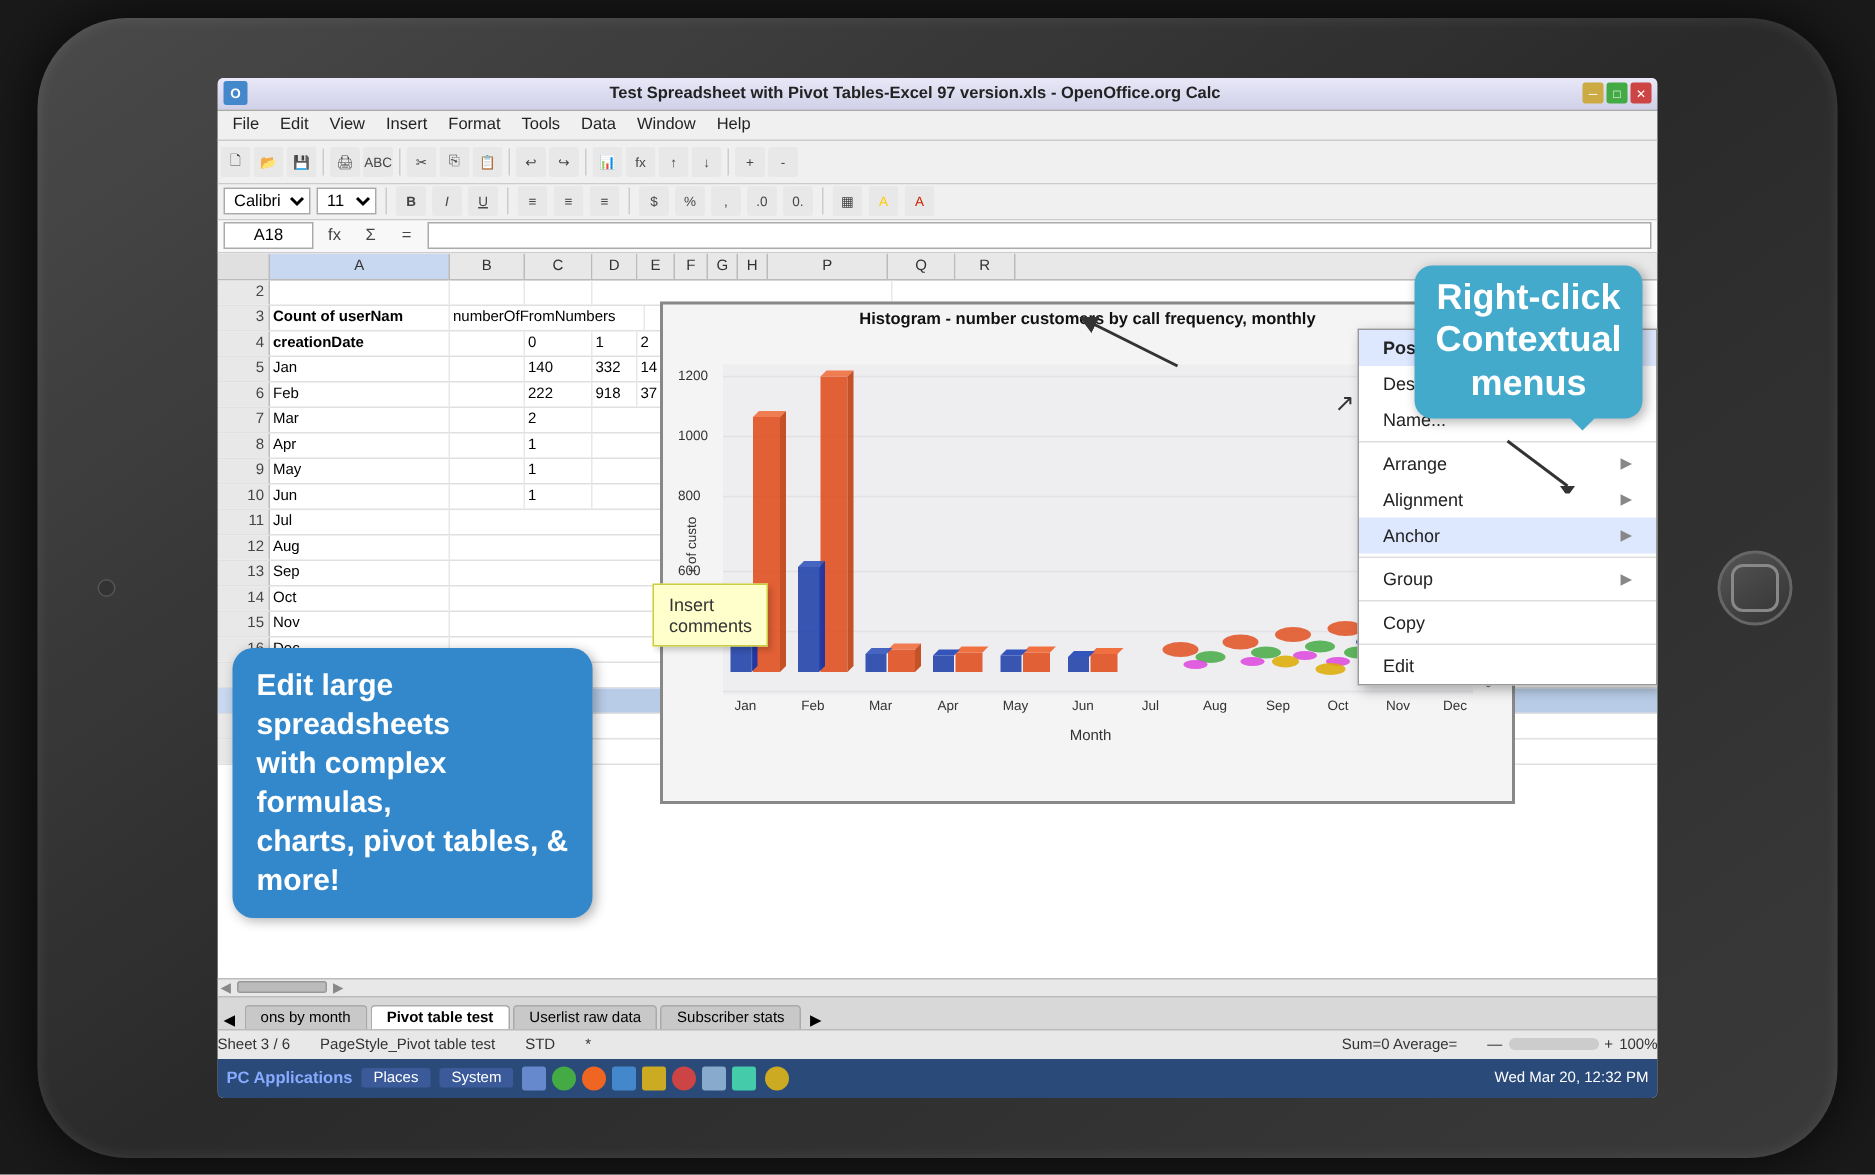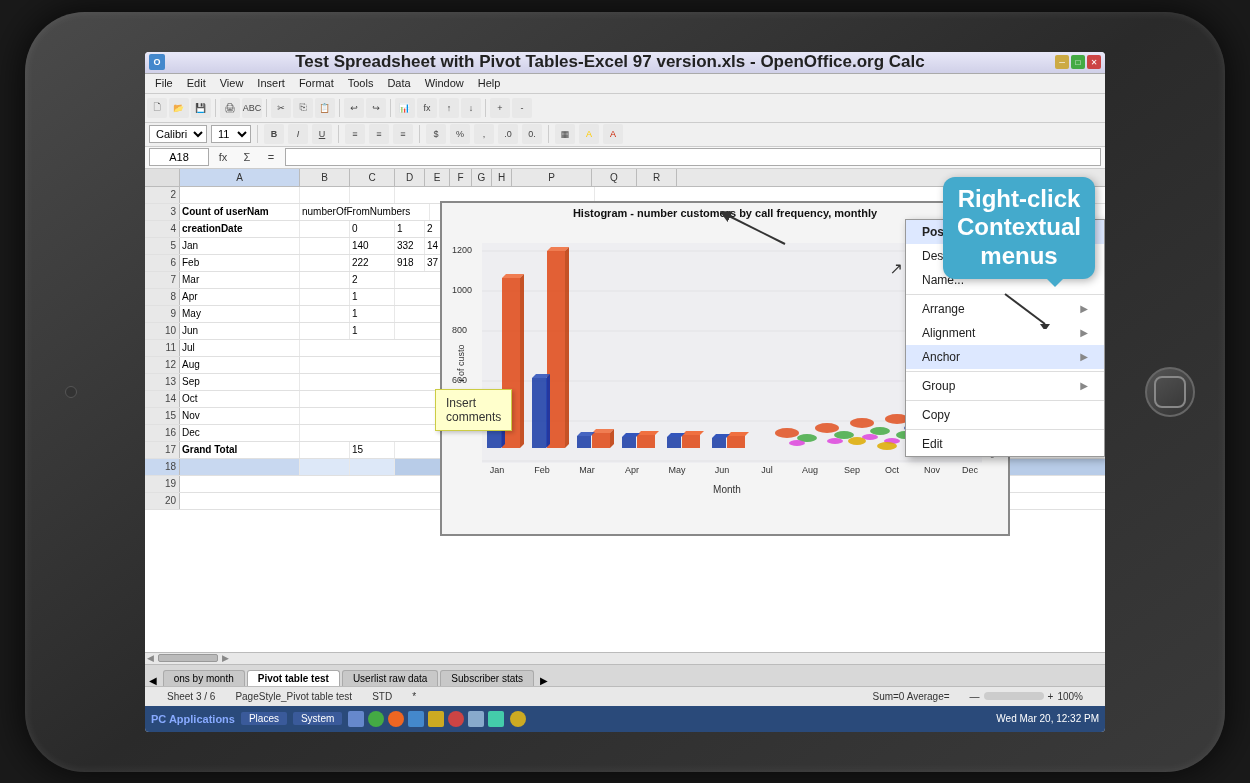--- a/index.html
+++ b/index.html
@@ -85,21 +85,21 @@
     .title-bar {
       background: linear-gradient(to bottom, #e8e8f8, #d0d0e8);
       height: 22px;
       display: flex;
       align-items: center;
       justify-content: space-between;
       padding: 0 4px;
       border-bottom: 1px solid #aaa;
     }
     .title-bar-title {
-      font-size: 17px;
+      font-size: 11px;
       font-weight: bold;
       color: #222;
       flex: 1;
       text-align: center;
     }
     .title-bar-icon {
       width: 16px;
       height: 16px;
       background: #4488cc;
       border-radius: 2px;
@@ -434,21 +434,21 @@
       z-index: 150;
       box-shadow: 2px 2px 4px rgba(0,0,0,0.2);
     }
 
     
     .status-bar {
       background: #e8e8e8;
       height: 20px;
       display: flex;
       align-items: center;
-      padding: 0 22px;
+      padding: 0 0;
       font-size: 10px;
       color: #333;
       border-top: 1px solid #bbb;
       gap: 20px;
     }
 
     
     .sheet-tabs-bar {
       background: #d8d8d8;
       height: 22px;
@@ -932,20 +932,23 @@
 
         <div class="callout-contextual">
           Right-click<br>Contextual<br>menus
         </div>
 
         <svg style="position:absolute; top:120px; right:50px; z-index:190;" width="60" height="40">
           <line x1="10" y1="5" x2="50" y2="35" stroke="#333" stroke-width="2"></line>
           <polygon points="45,35 55,35 50,42" fill="#333"></polygon>
         </svg>
 
+        <div class="callout-edit">
+          Edit large spreadsheets<br>with complex formulas,<br>charts, pivot tables, &amp;<br>more!
+        </div>
 
       </div>
 
       <div class="scroll-x">
         <div style="font-size:9px; color:#888; margin-right:4px;">◀</div>
         <div class="scroll-thumb"></div>
         <div style="font-size:9px; color:#888; margin-left:4px;">▶</div>
       </div>
 
       <div class="sheet-tabs-bar">

